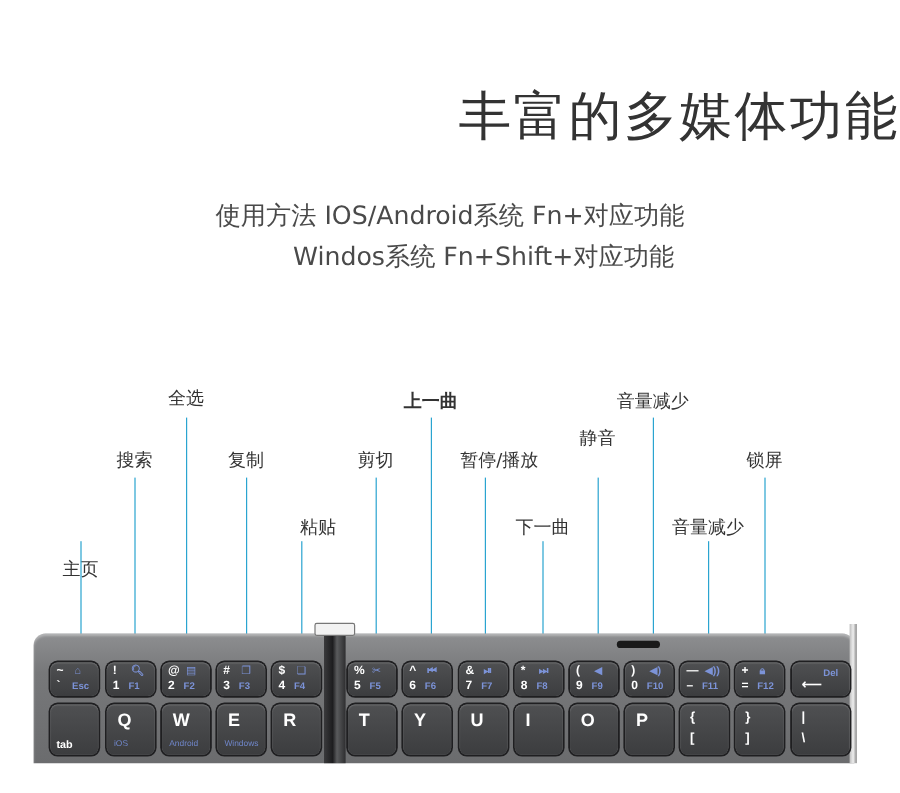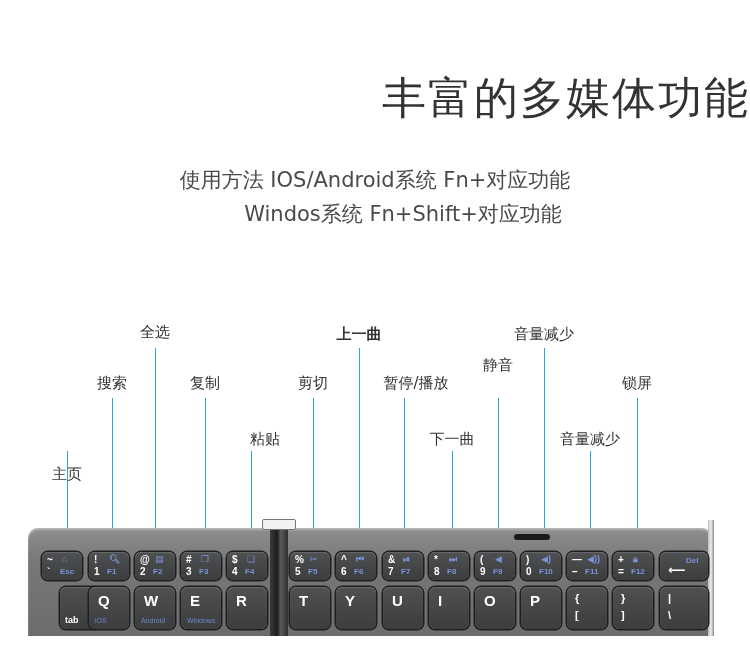--- a/index.html
+++ b/index.html
@@ -180,21 +180,21 @@
     <div class="key fn" style="left: 613px; width: 40px;">
       <span class="k-top">+</span>
       <span class="k-bot">=</span>
       <span class="k-fnicon" style="color: rgb(124, 147, 216);">🔒︎</span>
       <span class="k-fnlabel" style="color: rgb(124, 147, 216);">F12</span>
     </div>
     <div class="key fn" style="left: 660px; width: 48px; text-align: center;">
       <span class="k-fnlabel" style="left: 26px; top: 3px;">Del</span>
       <span class="k-bot" style="left: 8px; top: 13px; font-size: 12px;">⟵</span>
     </div>
-    <div class="key letter" style="left: 60px; width: 40px;">
+    <div class="key letter" style="left: 42px; width: 40px;">
       <span class="k-tab">tab</span>
     </div>
     <div class="key letter" style="left: 89px; width: 40px;">
       <span class="k-letter">Q</span>
       <span class="k-sub">iOS</span>
     </div>
     <div class="key letter" style="left: 135px; width: 40px;">
       <span class="k-letter">W</span>
       <span class="k-sub">Android</span>
     </div>

